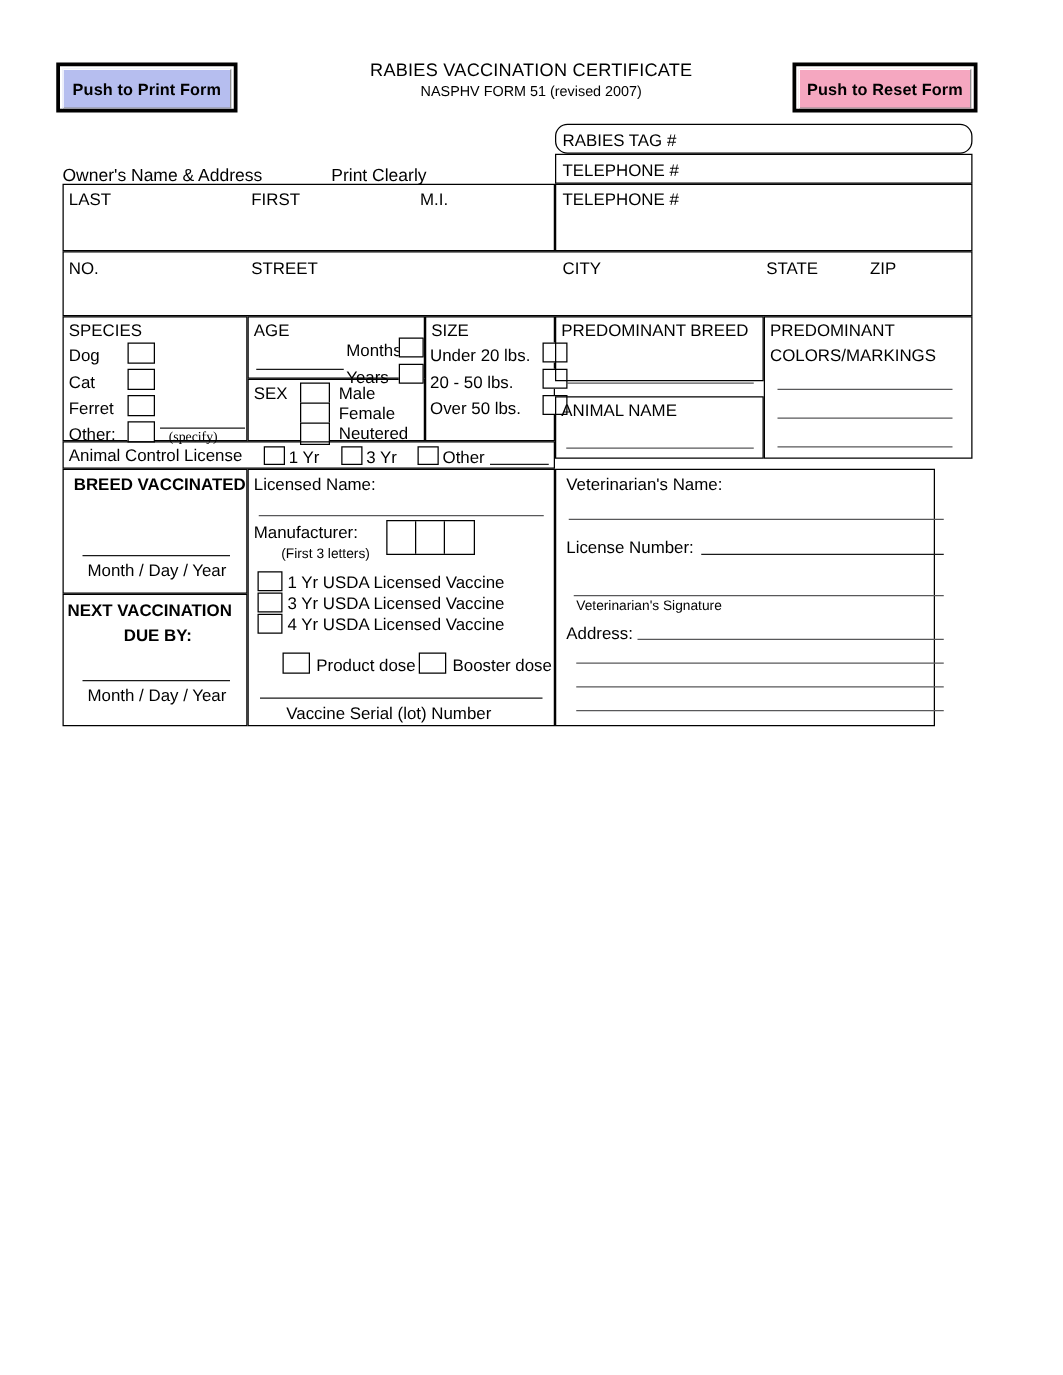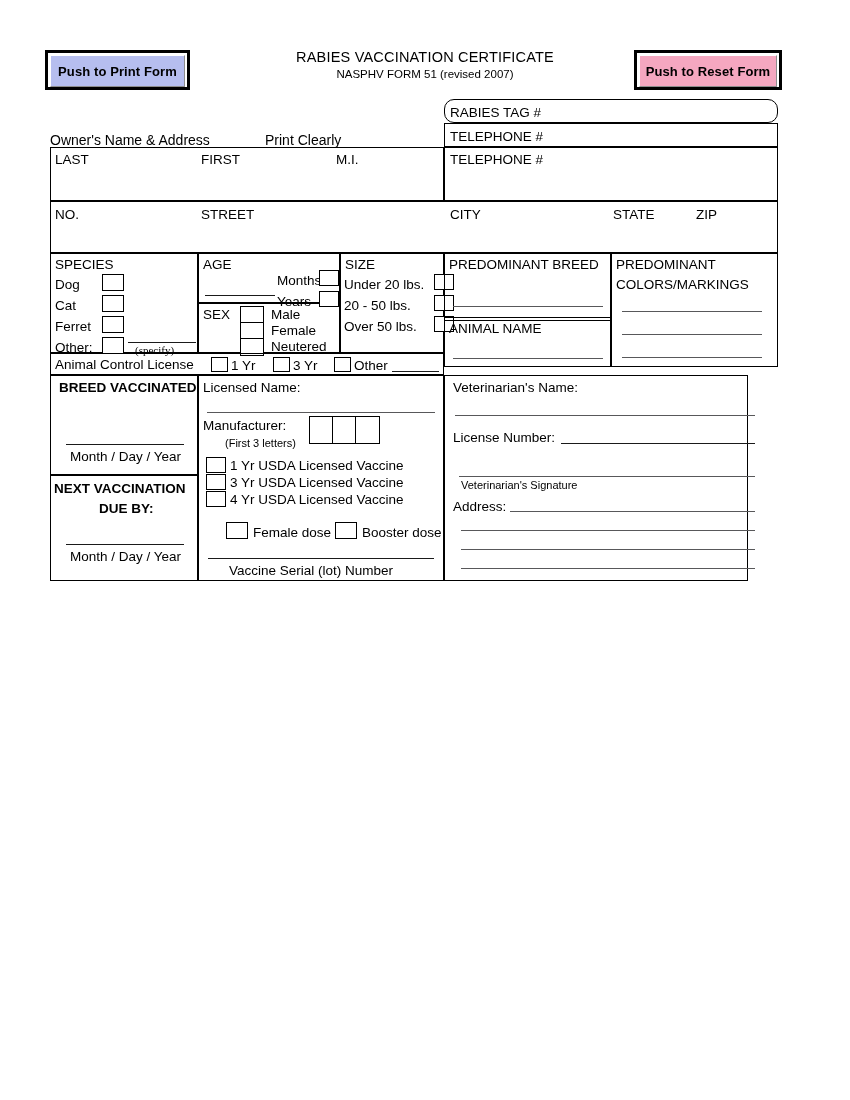--- a/index.html
+++ b/index.html
@@ -217,21 +217,21 @@
   <div class="cell" style="left:290px; top:154px; width:104px; height:100px;">
     <div class="lbl" style="left:4px; top:4px;">SIZE</div>
     <div class="lbl" style="left:3px; top:24px;">Under 20 lbs.</div>
     <div class="cb w20" style="left:93px; top:20px;"></div>
     <div class="lbl" style="left:3px; top:45px;">20 - 50 lbs.</div>
     <div class="cb w20" style="left:93px; top:41px;"></div>
     <div class="lbl" style="left:3px; top:66px;">Over 50 lbs.</div>
     <div class="cb w20" style="left:93px; top:62px;"></div>
   </div>
 
-  <div class="cell" style="left:394px; top:154px; width:167px; height:68px;">
+  <div class="cell" style="left:394px; top:154px; width:167px; height:52px;">
     <div class="lbl" style="left:4px; top:4px;">PREDOMINANT BREED</div>
     <div class="rule" style="left:8px; top:52px; width:150px;"></div>
   </div>
 
   <div class="cell" style="left:394px; top:218px; width:167px; height:50px;">
     <div class="lbl" style="left:4px; top:4px;">ANIMAL NAME</div>
     <div class="rule" style="left:8px; top:40px; width:150px;"></div>
   </div>
 
   <div class="cell" style="left:561px; top:154px; width:167px; height:114px;">
@@ -279,21 +279,21 @@
     </div>
 
     <div class="cb w20" style="left:7px; top:81px;"></div>
     <div class="lbl" style="left:31px; top:83px;">1 Yr USDA Licensed Vaccine</div>
     <div class="cb w20" style="left:7px; top:98px;"></div>
     <div class="lbl" style="left:31px; top:100px;">3 Yr USDA Licensed Vaccine</div>
     <div class="cb w20" style="left:7px; top:115px;"></div>
     <div class="lbl" style="left:31px; top:117px;">4 Yr USDA Licensed Vaccine</div>
 
     <div class="cb w22" style="left:27px; top:146px;"></div>
-    <div class="lbl" style="left:54px; top:150px;">Female dose</div>
+    <div class="lbl" style="left:54px; top:150px;">Product dose</div>
     <div class="cb w22" style="left:136px; top:146px;"></div>
     <div class="lbl" style="left:163px; top:150px;">Booster dose</div>
 
     <div class="rule dark" style="left:9px; top:182px; width:226px;"></div>
     <div class="lbl" style="left:30px; top:188px;">Vaccine Serial (lot) Number</div>
   </div>
 
   <div class="cell" style="left:394px; top:276px; width:304px; height:206px;">
     <div class="lbl" style="left:8px; top:5px;">Veterinarian's Name:</div>
     <div class="rule" style="left:10px; top:39px; width:300px;"></div>

